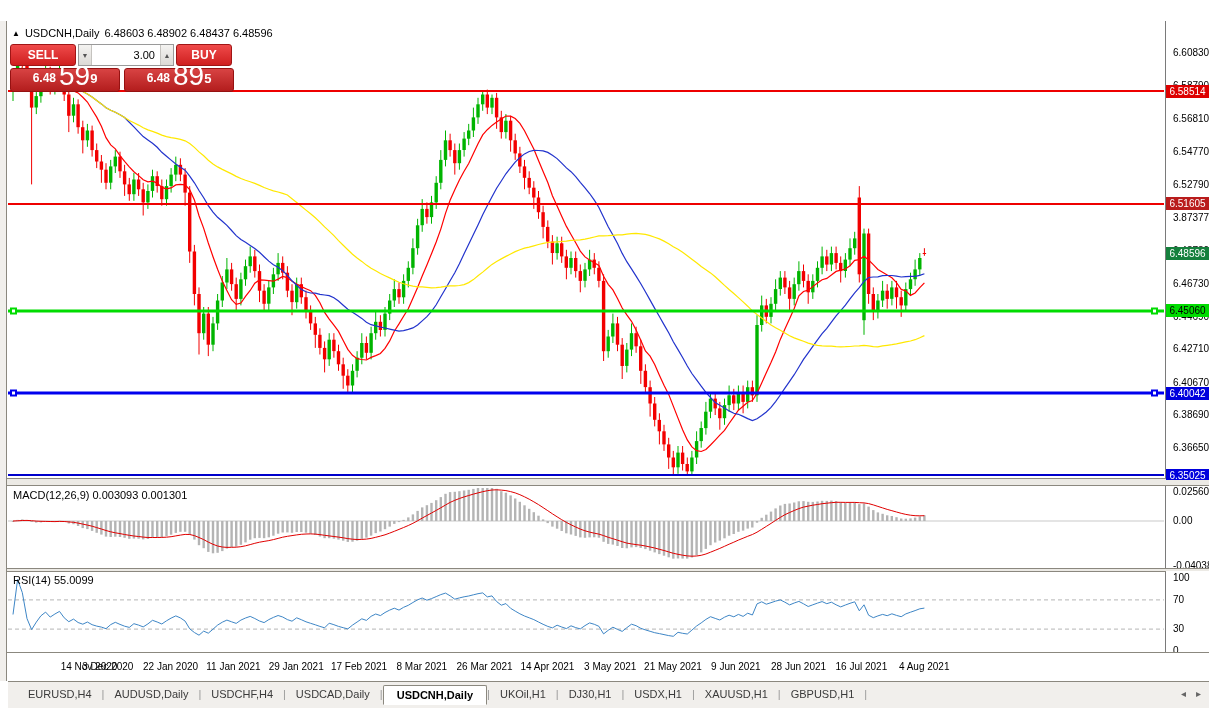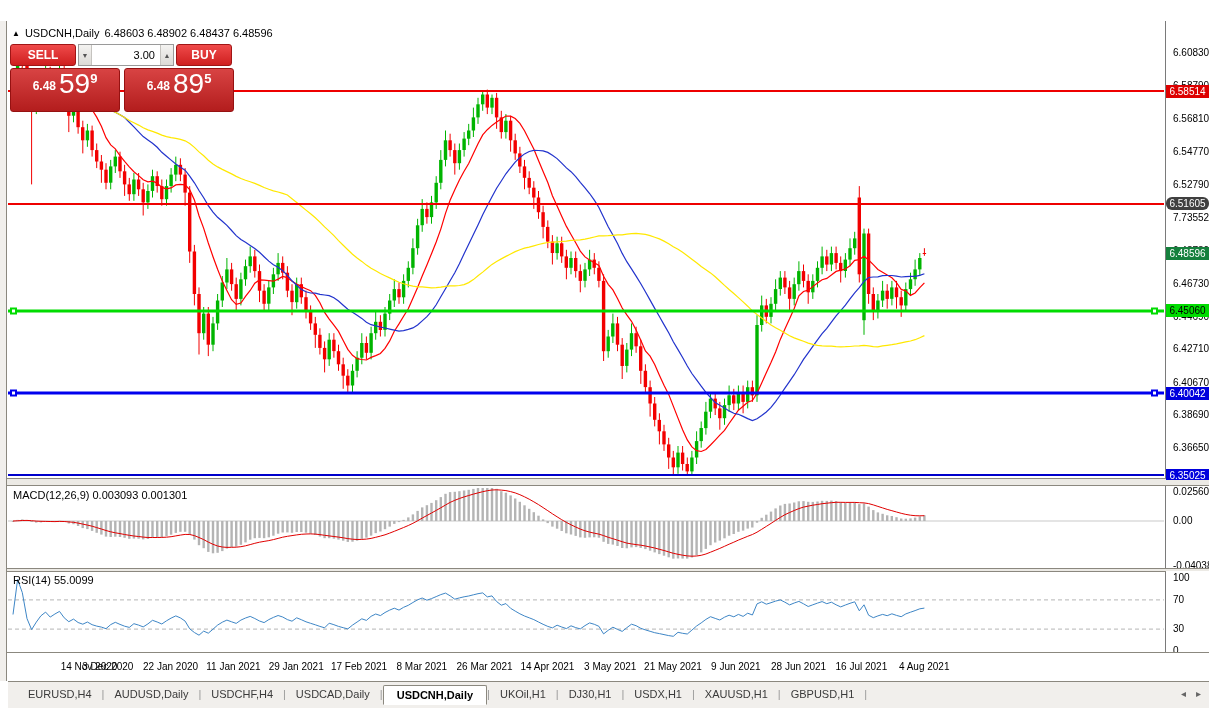--- a/index.html
+++ b/index.html
@@ -29,23 +29,23 @@
         background:linear-gradient(#ef4a4a,#cf1f1f);flex:0 0 auto;cursor:pointer;
         font-family:"Liberation Sans",sans-serif;display:flex;align-items:center;justify-content:center;}
   #sellbtn{width:66px;} #buybtn{width:56px;}
   .spin{display:flex;border:1px solid #9a9a9a;background:#fff;width:96px;box-sizing:border-box;}
   .sp{width:18px;border:none;background:linear-gradient(#f4f3f1,#dcdad6);color:#555;font-size:7px;
       cursor:pointer;padding:0;}
   .sp:first-child{border-right:1px solid #c5c3bf;} .sp:last-child{border-left:1px solid #c5c3bf;}
   .vol{width:58px;border:none;outline:none;font-size:11px;text-align:right;padding:0 5px;
        font-family:"Liberation Sans",sans-serif;color:#000;}
   .prow{display:flex;gap:4px;margin-top:2px;}
-  .pbox{width:110px;height:44px;border:1px solid #961111;border-radius:3px;color:#fff;
+  .pbox{width:110px;height:24px;border:1px solid #961111;border-radius:3px;color:#fff;
         background:linear-gradient(#d84343,#b31d1d);display:flex;align-items:flex-end;
-        justify-content:center;padding-bottom:14px;box-sizing:border-box;cursor:pointer;}
+        justify-content:center;padding-bottom:2px;box-sizing:border-box;cursor:pointer;}
   .p1{font-size:12px;font-weight:bold;margin:0 3px 4px 0;}
   .p2{font-size:28px;line-height:26px;margin-top:36px;}
   .p3{font-size:13px;font-weight:bold;align-self:flex-start;margin-top:2px;}
 
   
   .split{left:7px;width:1202px;background:#eceae5;border-top:1px solid #8b887f;border-bottom:1px solid #8b887f;box-sizing:border-box;}
   #split1{top:478px;height:8px;} #split2{top:568px;height:4px;}
   .indlab{position:absolute;left:13px;font-size:11px;color:#000;z-index:4;white-space:nowrap;}
 
   
@@ -759,31 +759,31 @@
 
   <div class="indlab" style="top:489px;">MACD(12,26,9) 0.003093 0.001301</div>
   <div class="indlab" style="top:574px;">RSI(14) 55.0099</div>
 
   <div id="axmain" class="axisbox" style="top:22px;height:458px;">
       <div class="alab" style="top: 25.1334px;">6.60830</div>
       <div class="alab" style="top: 58.4874px;">6.58790</div>
       <div class="alab" style="top: 90.8604px;">6.56810</div>
       <div class="alab" style="top: 124.214px;">6.54770</div>
       <div class="alab" style="top: 156.587px;">6.52790</div>
-      <div class="alab" style="top: 189.941px;">7.73552</div>
+      <div class="alab" style="top: 189.941px;">3.87377</div>
       <div class="alab" style="top: 222.968px;">6.48730</div>
       <div class="alab" style="top: 255.668px;">6.46730</div>
       <div class="alab" style="top: 289.022px;">6.44690</div>
       <div class="alab" style="top: 321.395px;">6.42710</div>
       <div class="alab" style="top: 354.749px;">6.40670</div>
       <div class="alab" style="top: 387.122px;">6.38690</div>
       <div class="alab" style="top: 420.476px;">6.36650</div>
       <div class="alab" style="top: 452.849px;">6.34670</div>
       <div class="badge" style="top: 62.5px; background: rgb(221, 0, 0); color: rgb(255, 255, 255);">6.58514</div>
-      <div class="badge" style="top: 175.462px; background: #404040; color: rgb(255, 255, 255); border-radius: 6px;">6.51605</div>
+      <div class="badge" style="top: 175.462px; background: #b91c1c; color: rgb(255, 255, 255);">6.51605</div>
       <div class="badge" style="top: 282.473px; background: rgb(0, 220, 0); color: rgb(0, 0, 0);">6.45060</div>
       <div class="badge" style="top: 364.517px; background: rgb(0, 0, 221); color: rgb(255, 255, 255);">6.40042</div>
       <div class="badge" style="top: 446.545px; background: rgb(0, 0, 221); color: rgb(255, 255, 255);">6.35025</div>
       <div class="badge" style="top: 224.659px; background: #15803d; color: rgb(255, 255, 255);">6.48596</div>
     </div>
   <div id="axmacd" class="axisbox" style="top:486px;height:82px;">
       <div class="alab" style="top: 0.215484px;">0.025609</div>
       <div class="alab" style="top: 29px;">0.00</div>
       <div class="alab" style="top: 74.3871px;">-0.04038</div>
     </div>

